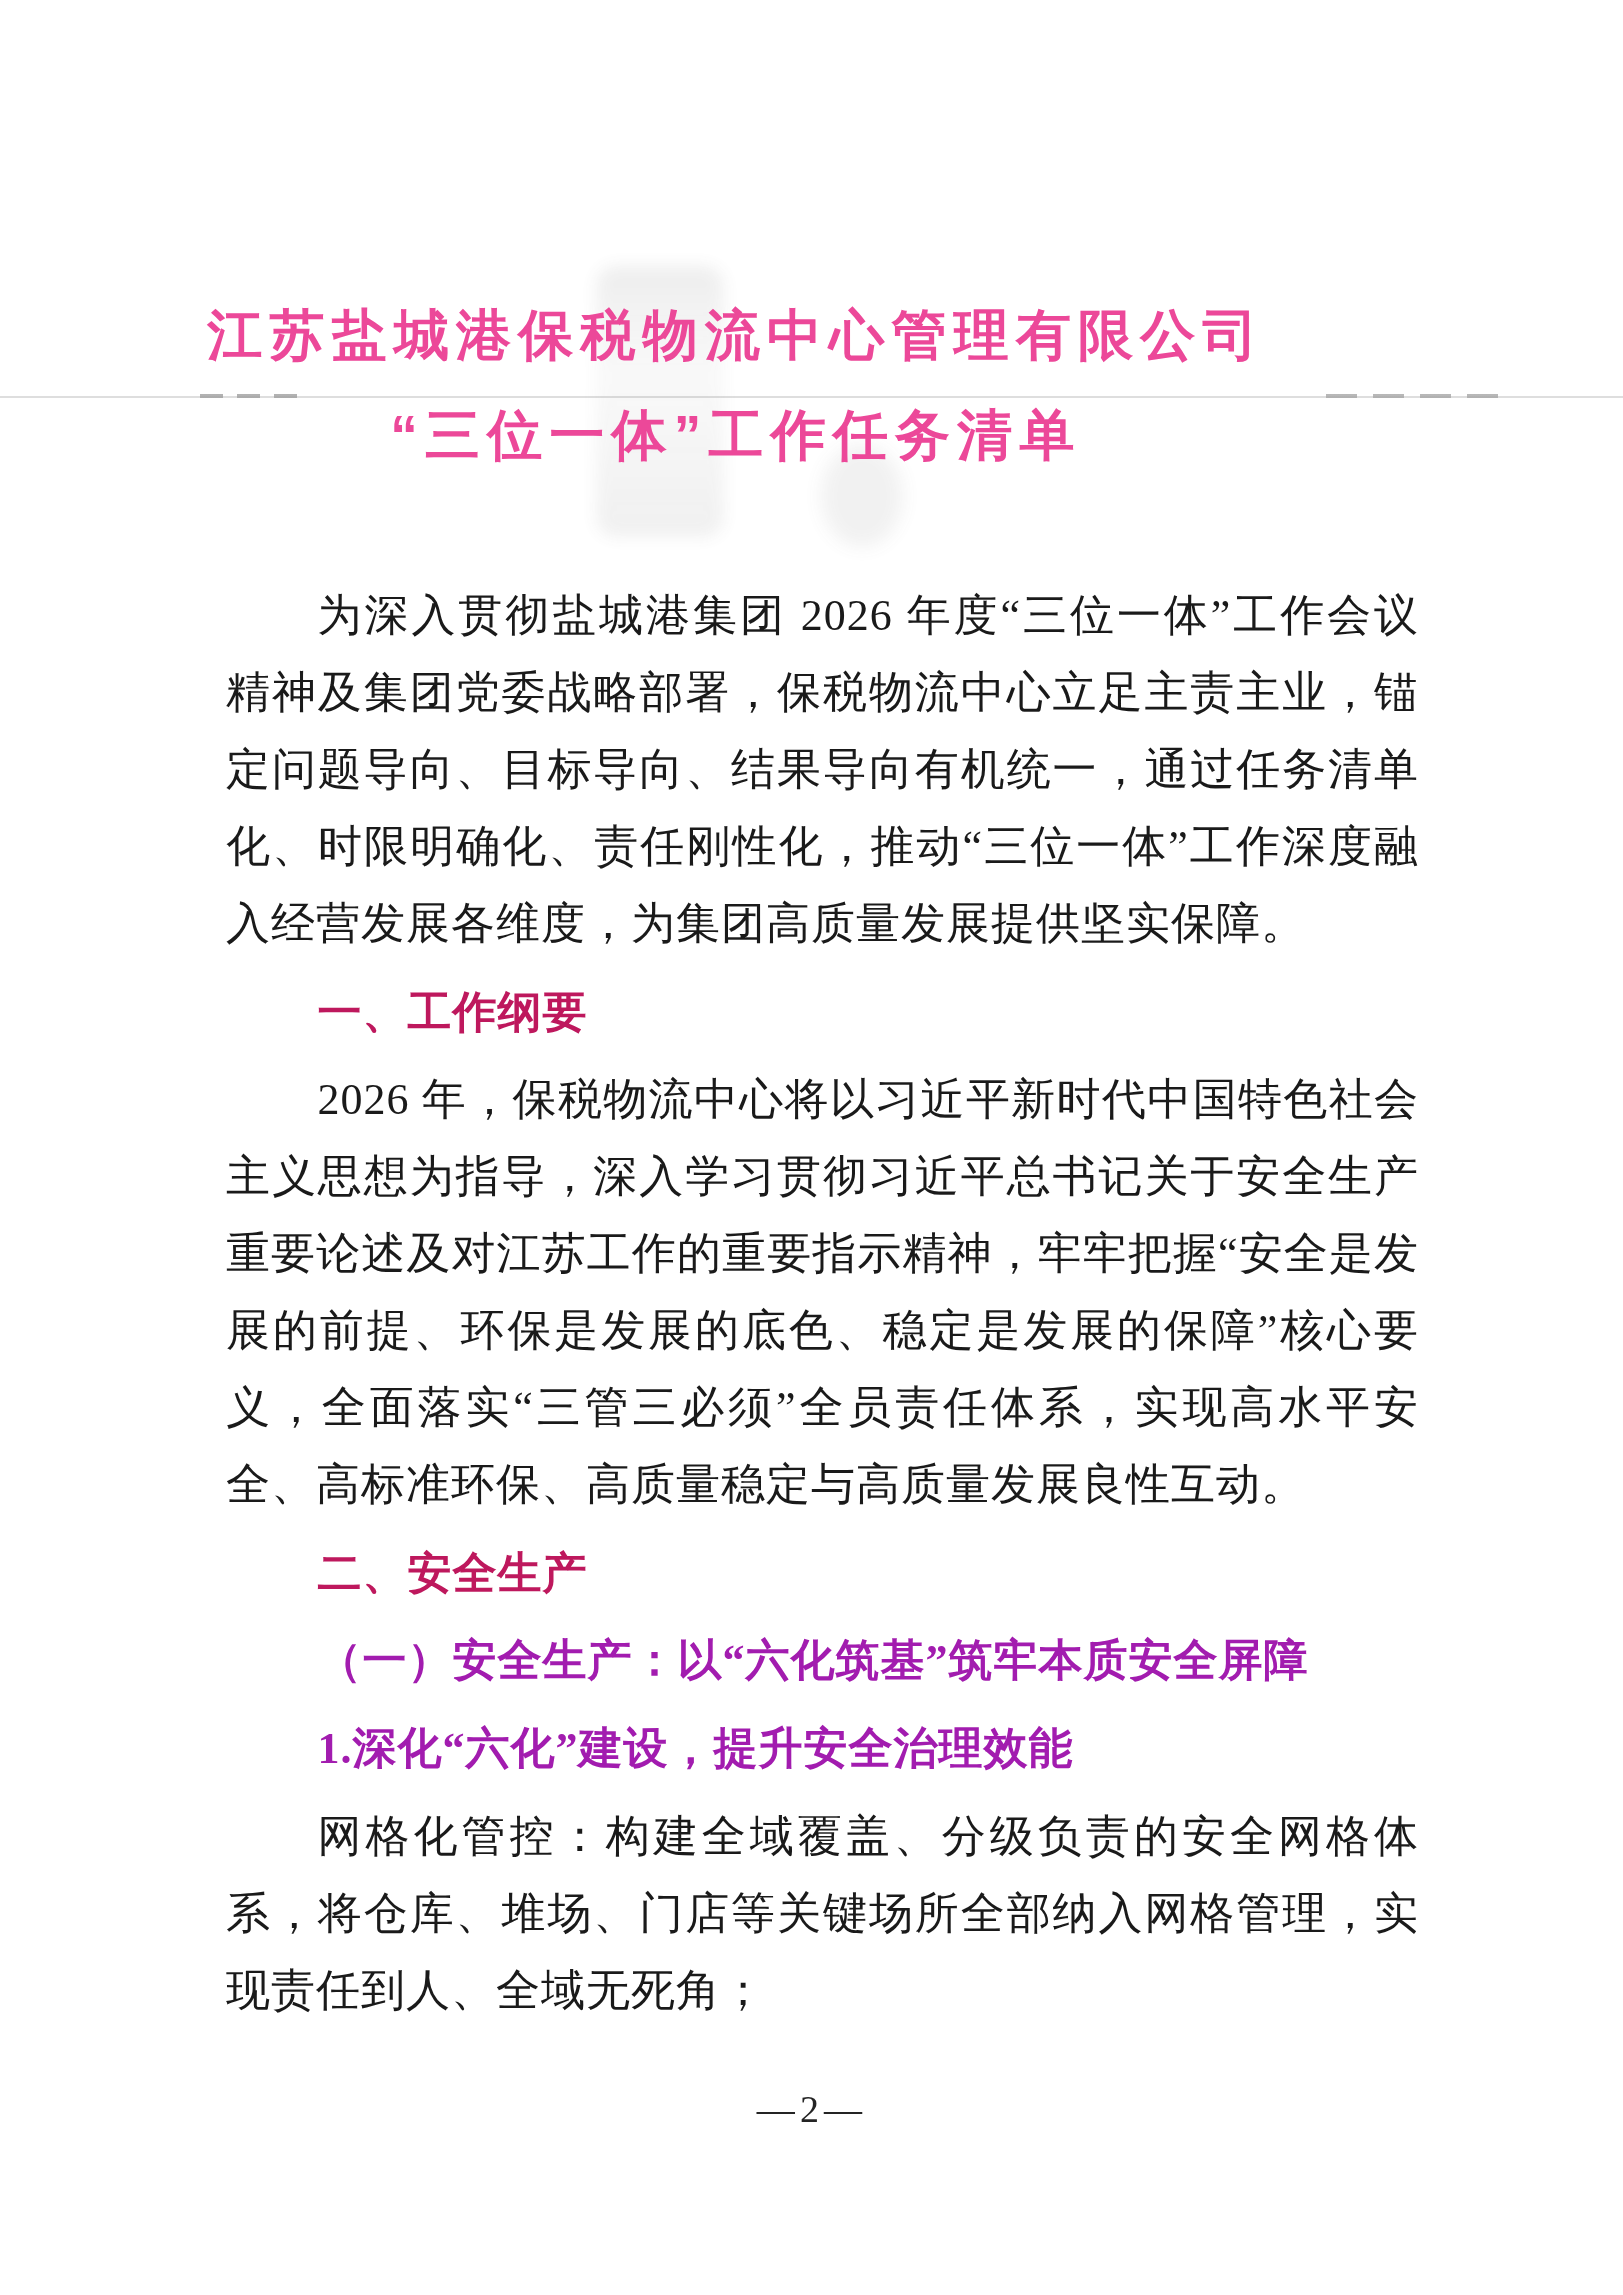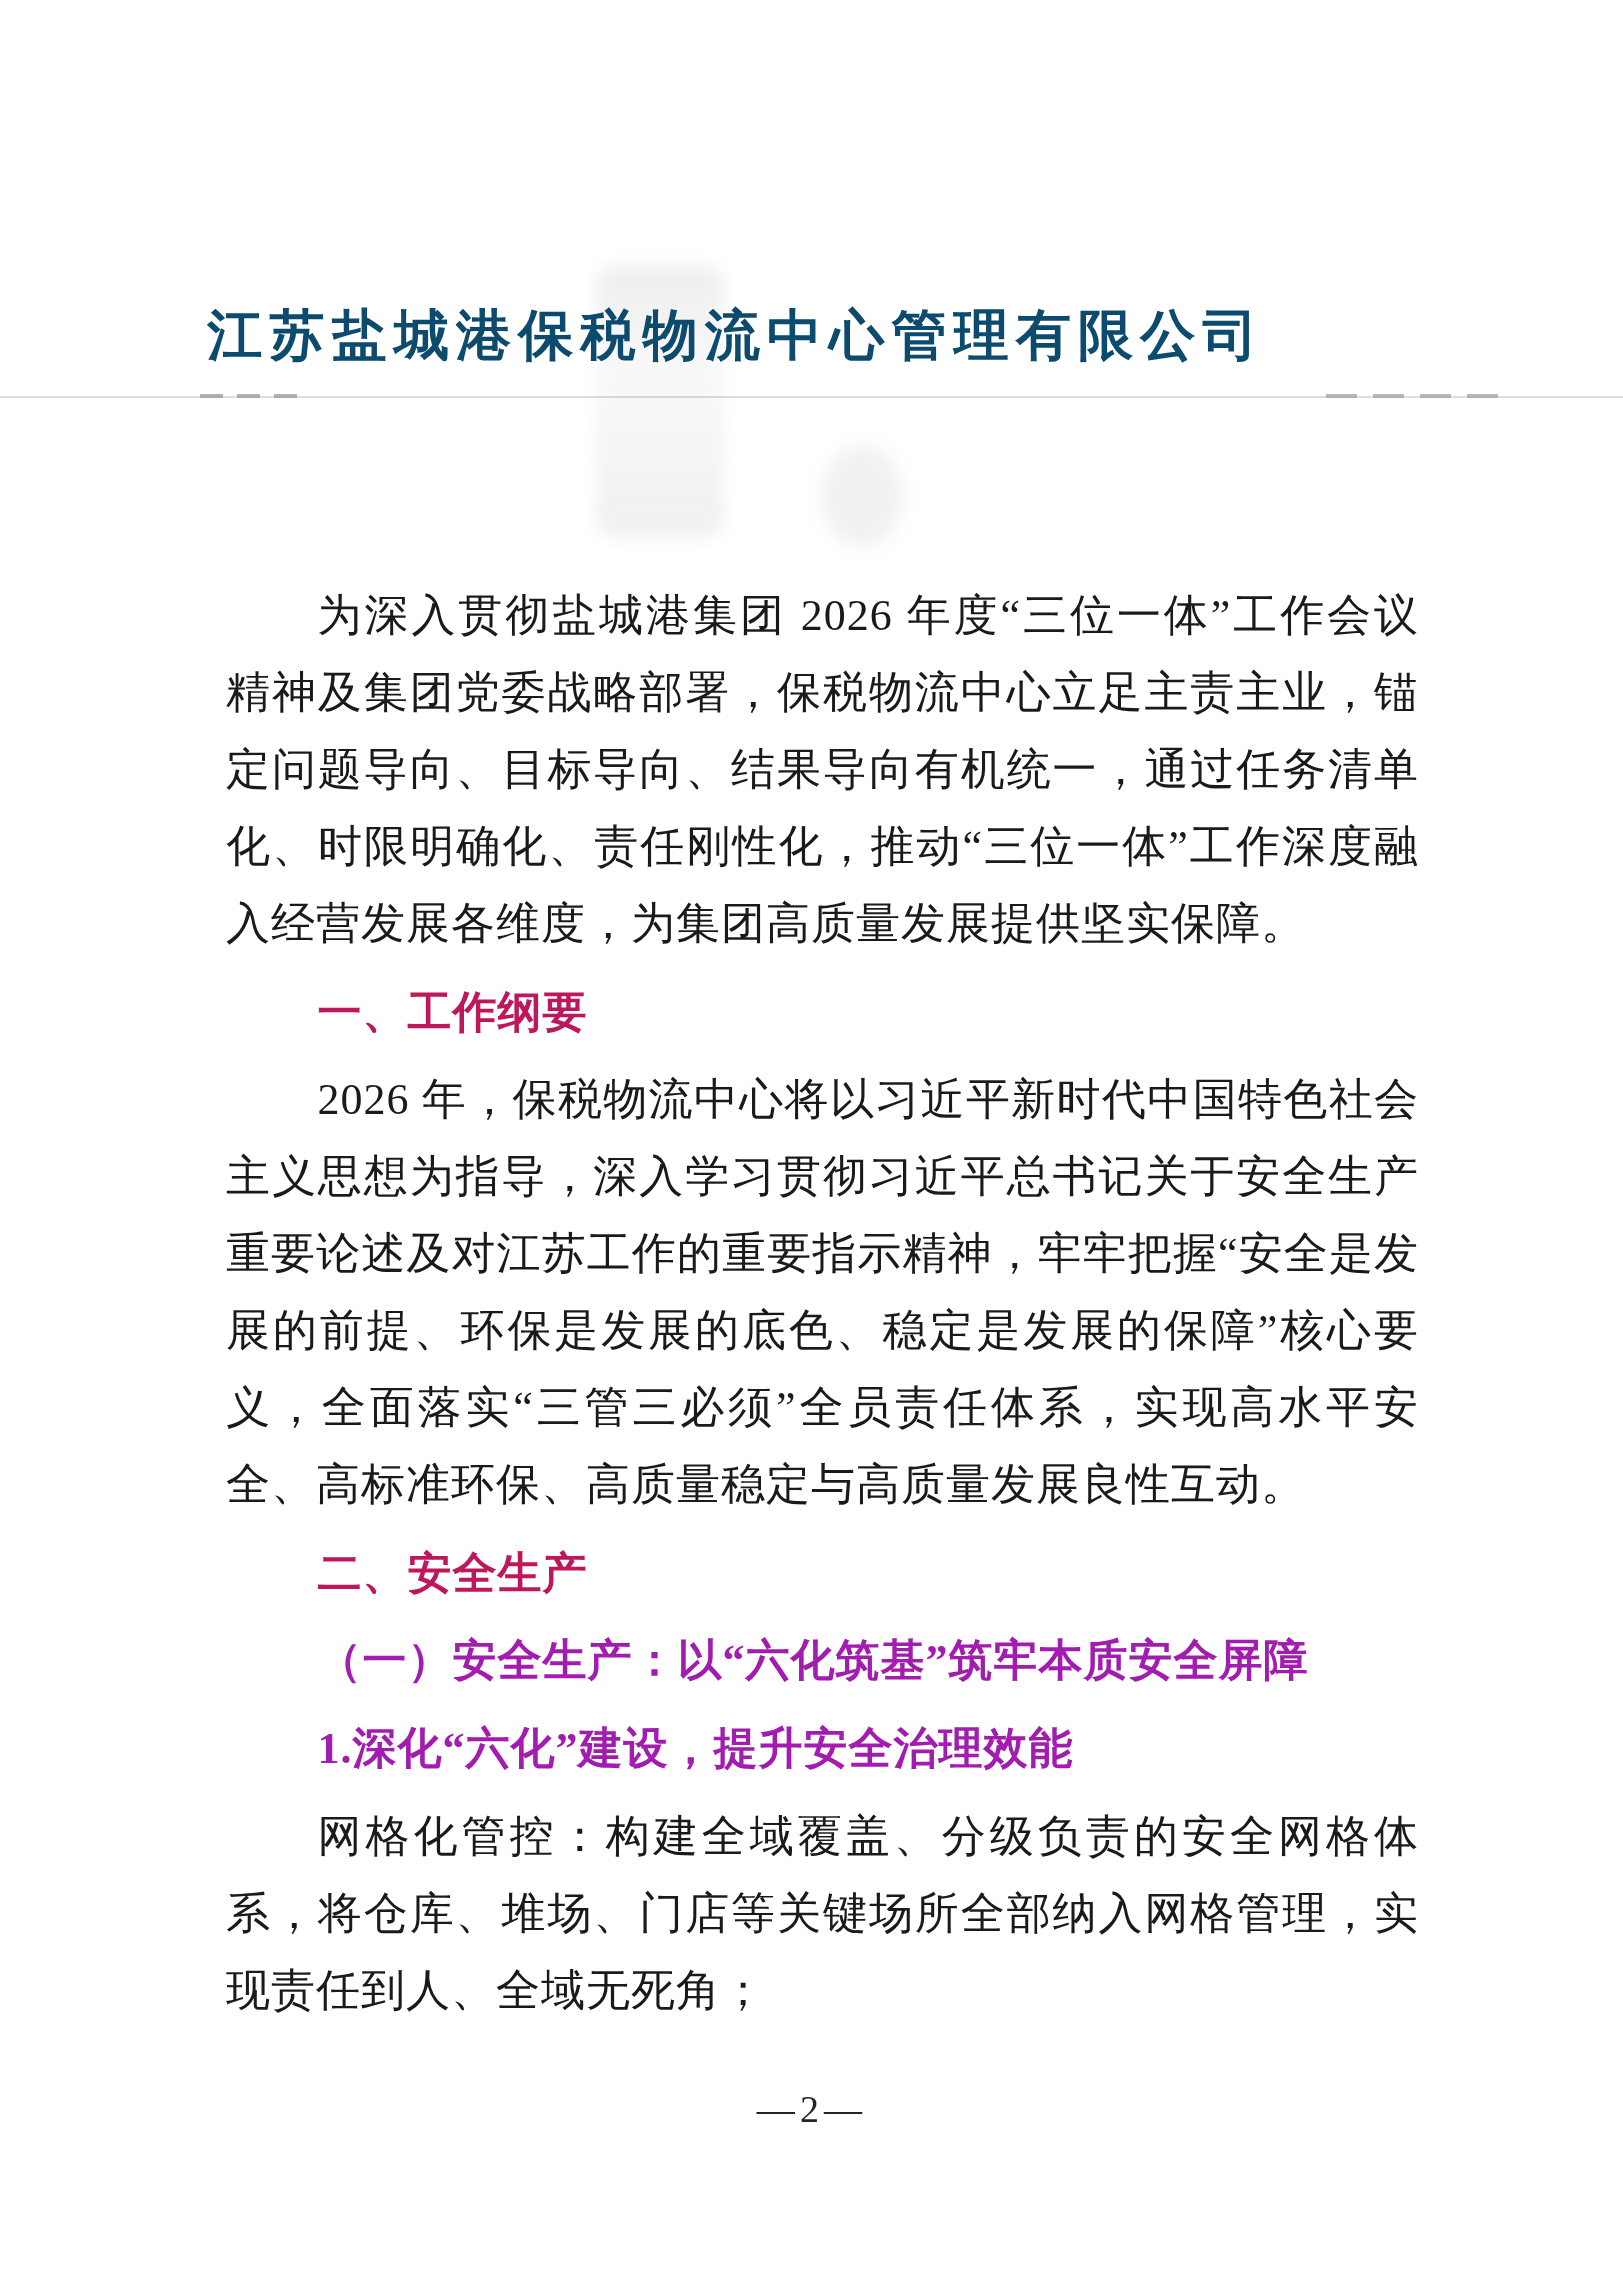--- a/index.html
+++ b/index.html
@@ -58,21 +58,21 @@
   .title-block {
     position: absolute;
     top: 285px; left: 0;
     width: 1472px;
     text-align: center;
     font-family: "Liberation Sans", "DejaVu Sans", sans-serif;
     font-weight: 700;
     font-size: 55px;
     line-height: 100px;
     letter-spacing: 7.2px;
-    color: #0c4a6e;
+    color: #ec4899;
     white-space: nowrap;
   }
 
   
   .content {
     position: absolute;
     top: 566px; left: 215px;
     width: 1215px;
     font-size: 44px;
     line-height: 77px;
@@ -109,20 +109,21 @@
 <div class="page">
 
   <div class="scan-line"></div>
   <div class="scan-dash-left"></div>
   <div class="scan-dash-right"></div>
   <div class="smudge-a"></div>
   <div class="smudge-b"></div>
 
   <div class="title-block">
     <div>江苏盐城港保税物流中心管理有限公司</div>
+    <div>“三位一体”工作任务清单</div>
   </div>
 
   <div class="content">
     <p>为深入贯彻盐城港集团 2026 年度“三位一体”工作会议精神及集团党委战略部署，保税物流中心立足主责主业，锚定问题导向、目标导向、结果导向有机统一，通过任务清单化、时限明确化、责任刚性化，推动“三位一体”工作深度融入经营发展各维度，为集团高质量发展提供坚实保障。</p>
     <p class="h-sans">一、工作纲要</p>
     <p>2026 年，保税物流中心将以习近平新时代中国特色社会主义思想为指导，深入学习贯彻习近平总书记关于安全生产重要论述及对江苏工作的重要指示精神，牢牢把握“安全是发展的前提、环保是发展的底色、稳定是发展的保障”核心要义，全面落实“三管三必须”全员责任体系，实现高水平安全、高标准环保、高质量稳定与高质量发展良性互动。</p>
     <p class="h-sans">二、安全生产</p>
     <p class="h-serif">（一）安全生产：以“六化筑基”筑牢本质安全屏障</p>
     <p class="h-serif">1.深化“六化”建设，提升安全治理效能</p>
     <p>网格化管控：构建全域覆盖、分级负责的安全网格体系，将仓库、堆场、门店等关键场所全部纳入网格管理，实现责任到人、全域无死角；</p>

